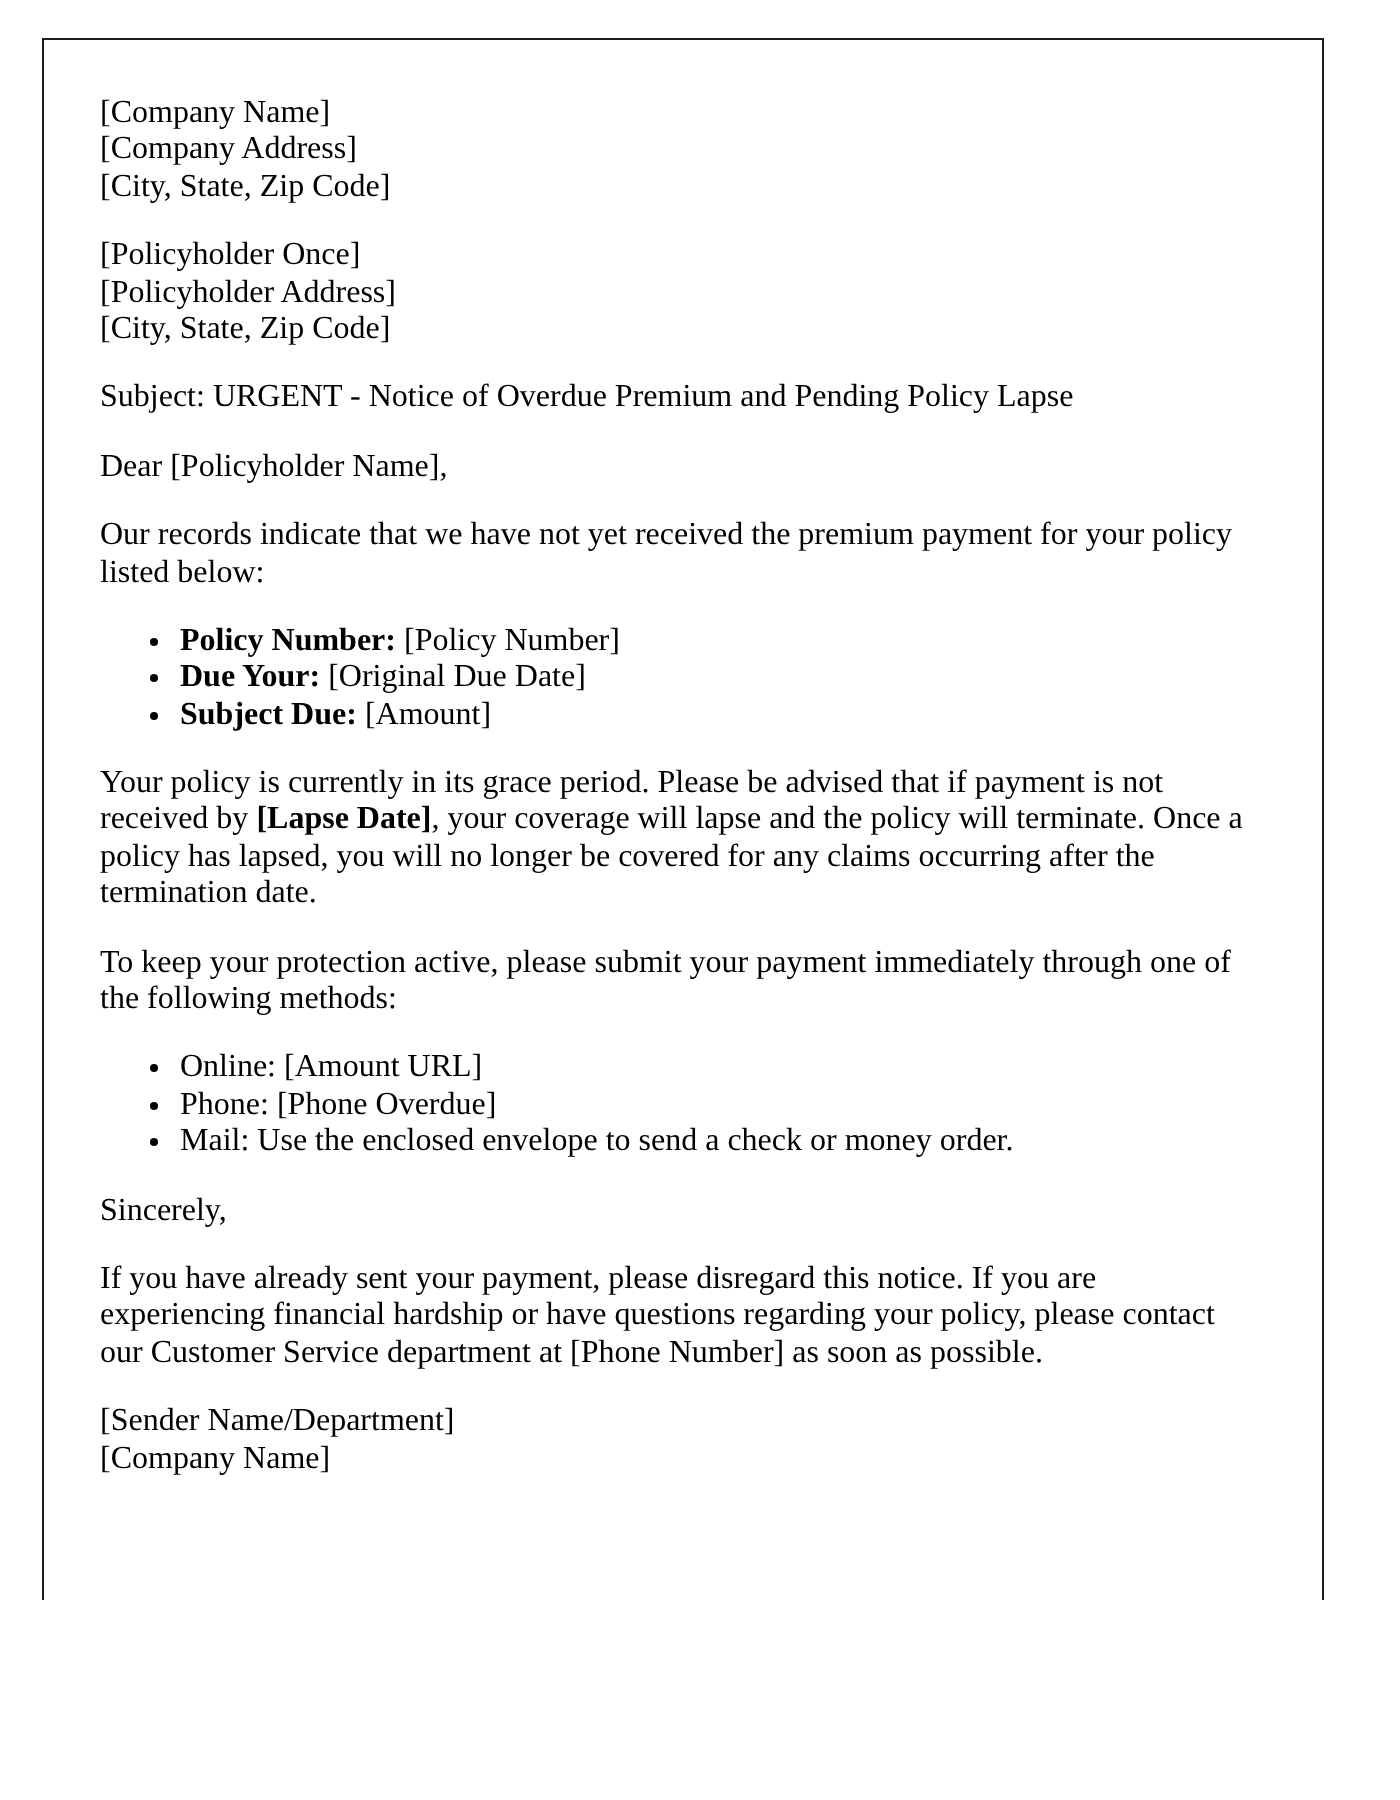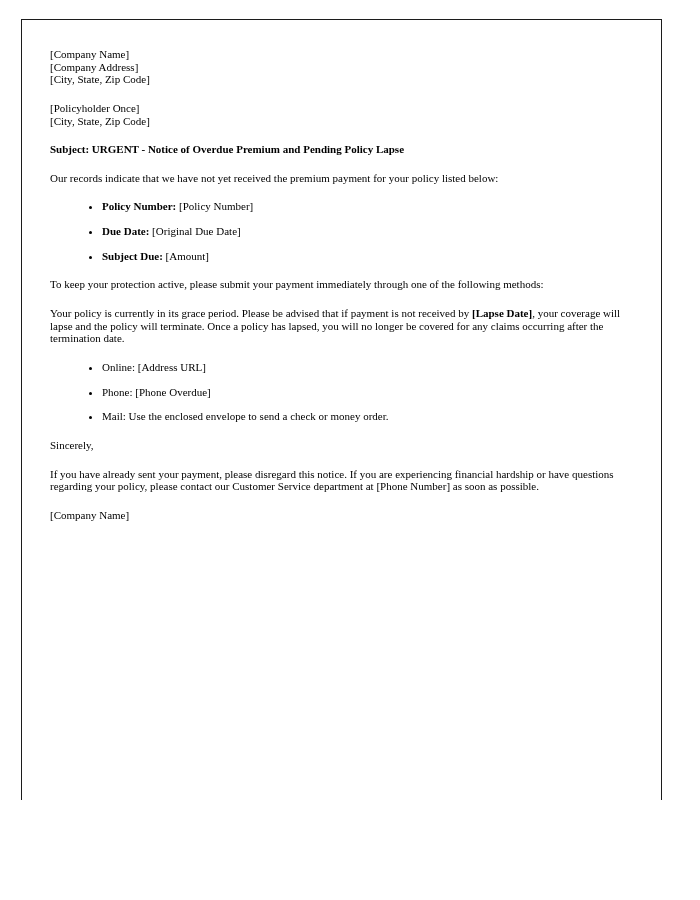--- a/index.html
+++ b/index.html
@@ -14,70 +14,73 @@
   .letter {
     position: absolute;
     left: 21px;
     top: 19px;
     width: 641px;
     height: 781px;
     box-sizing: border-box;
     border: 1px solid #1c1c1c;
     border-bottom: none;
     padding: 28px 30px 0 28px;
-    font-size: 11px;
+    font-size: 16px;
     line-height: 1.15;
     overflow: hidden;
     background: #ffffff;
   }
   .letter p { margin: 0 0 16px 0; }
   .letter ul { margin: 0 0 16px 0; padding: 0 0 0 40px; list-style-type: disc; }
-  .letter li { margin: 12px; }
+  .letter li { margin: 0; }
   .line { display: block; }
-  .subject { font-weight: bold; }
+  .subject { font-weight: normal; }
 </style>
 </head>
 <body>
 
 <div class="letter">
 
   <p>
     <span class="line">[Company Name]</span>
     <span class="line">[Company Address]</span>
     <span class="line">[City, State, Zip Code]</span>
   </p>
 
 
   <p>
     <span class="line">[Policyholder Once]</span>
+    <span class="line">[Policyholder Address]</span>
     <span class="line">[City, State, Zip Code]</span>
   </p>
 
   <p class="subject">Subject: URGENT - Notice of Overdue Premium and Pending Policy Lapse</p>
 
+  <p>Dear [Policyholder Name],</p>
 
   <p>Our records indicate that we have not yet received the premium payment for your policy listed below:</p>
 
   <ul>
     <li><strong>Policy Number:</strong><span> [Policy Number]</span></li>
-    <li><strong>Due Date:</strong><span> [Original Due Date]</span></li>
+    <li><strong>Due Your:</strong><span> [Original Due Date]</span></li>
     <li><strong>Subject Due:</strong><span> [Amount]</span></li>
   </ul>
 
+  <p><span>Your policy is currently in its grace period. Please be advised that if payment is not received by </span><strong>[Lapse Date]</strong><span>, your coverage will lapse and the policy will terminate. Once a policy has lapsed, you will no longer be covered for any claims occurring after the termination date.</span></p>
+
   <p>To keep your protection active, please submit your payment immediately through one of the following methods:</p>
 
-  <p><span>Your policy is currently in its grace period. Please be advised that if payment is not received by </span><strong>[Lapse Date]</strong><span>, your coverage will lapse and the policy will terminate. Once a policy has lapsed, you will no longer be covered for any claims occurring after the termination date.</span></p>
-
   <ul>
-    <li>Online: [Address URL]</li>
+    <li>Online: [Amount URL]</li>
     <li>Phone: [Phone Overdue]</li>
     <li>Mail: Use the enclosed envelope to send a check or money order.</li>
   </ul>
 
   <p>Sincerely,</p>
 
   <p>If you have already sent your payment, please disregard this notice. If you are experiencing financial hardship or have questions regarding your policy, please contact our Customer Service department at [Phone Number] as soon as possible.</p>
 
   <p>
+    <span class="line">[Sender Name/Department]</span>
     <span class="line">[Company Name]</span>
   </p>
 
 </div>
 
 </body></html>

